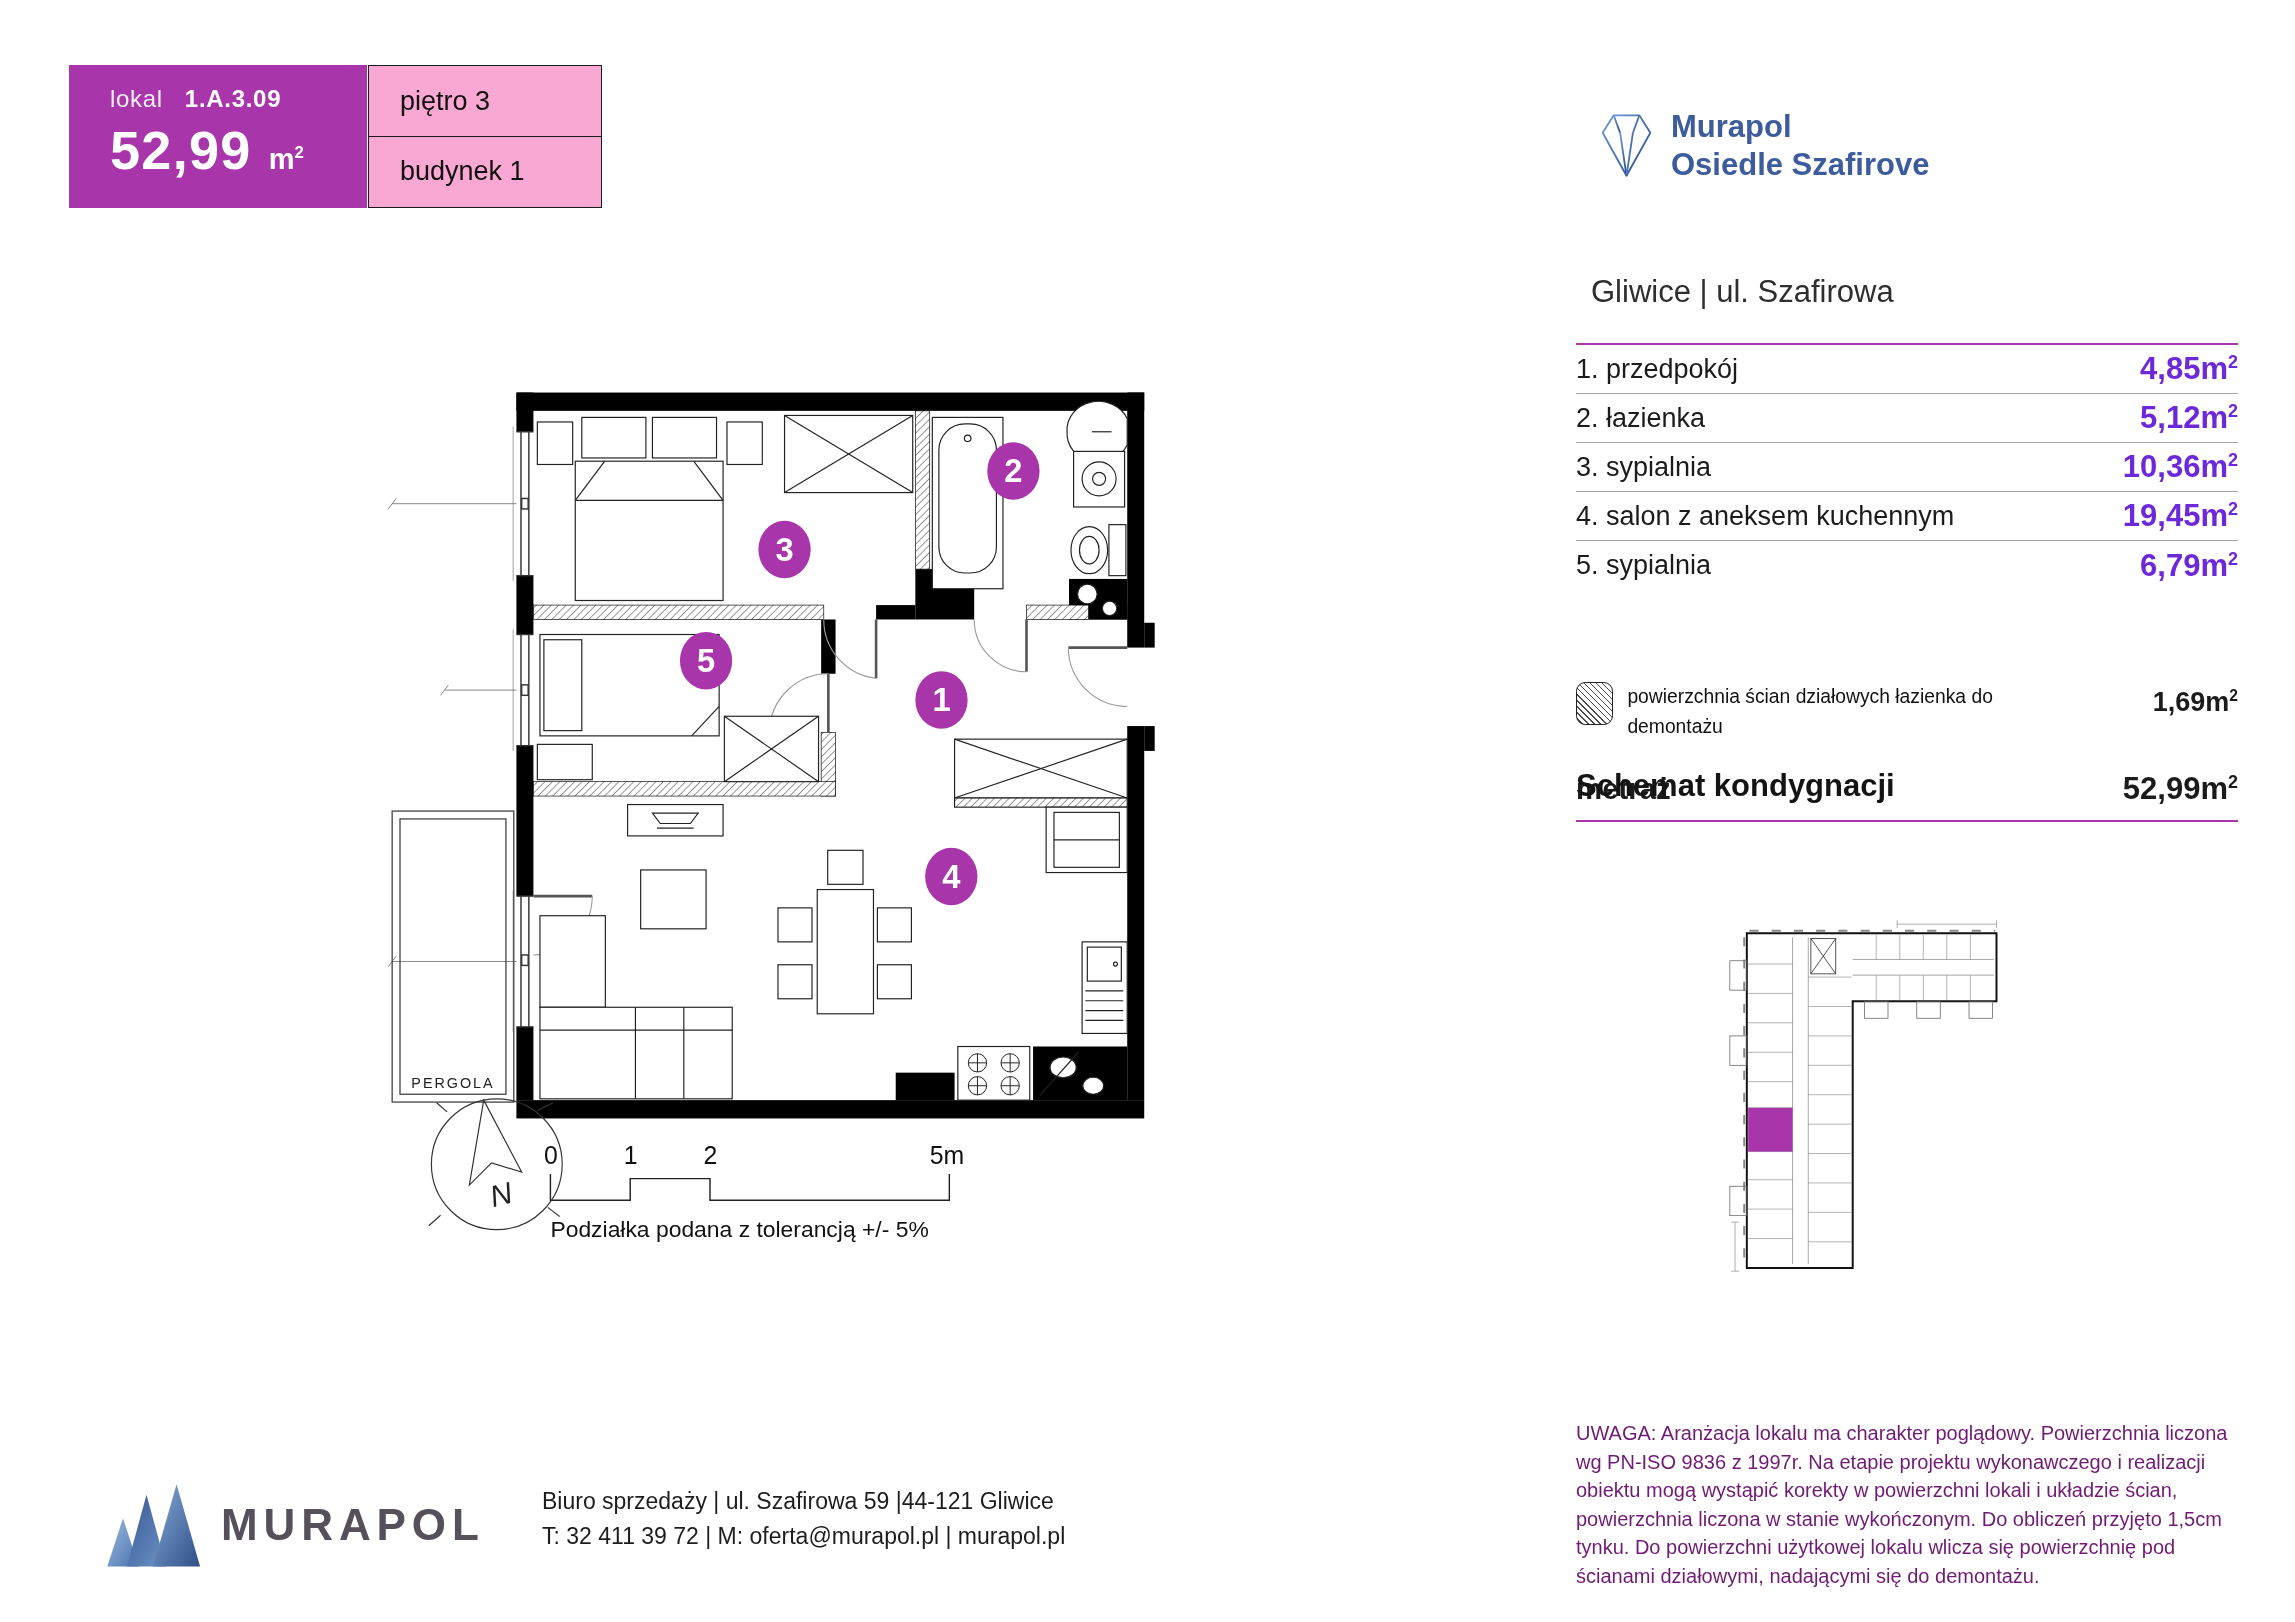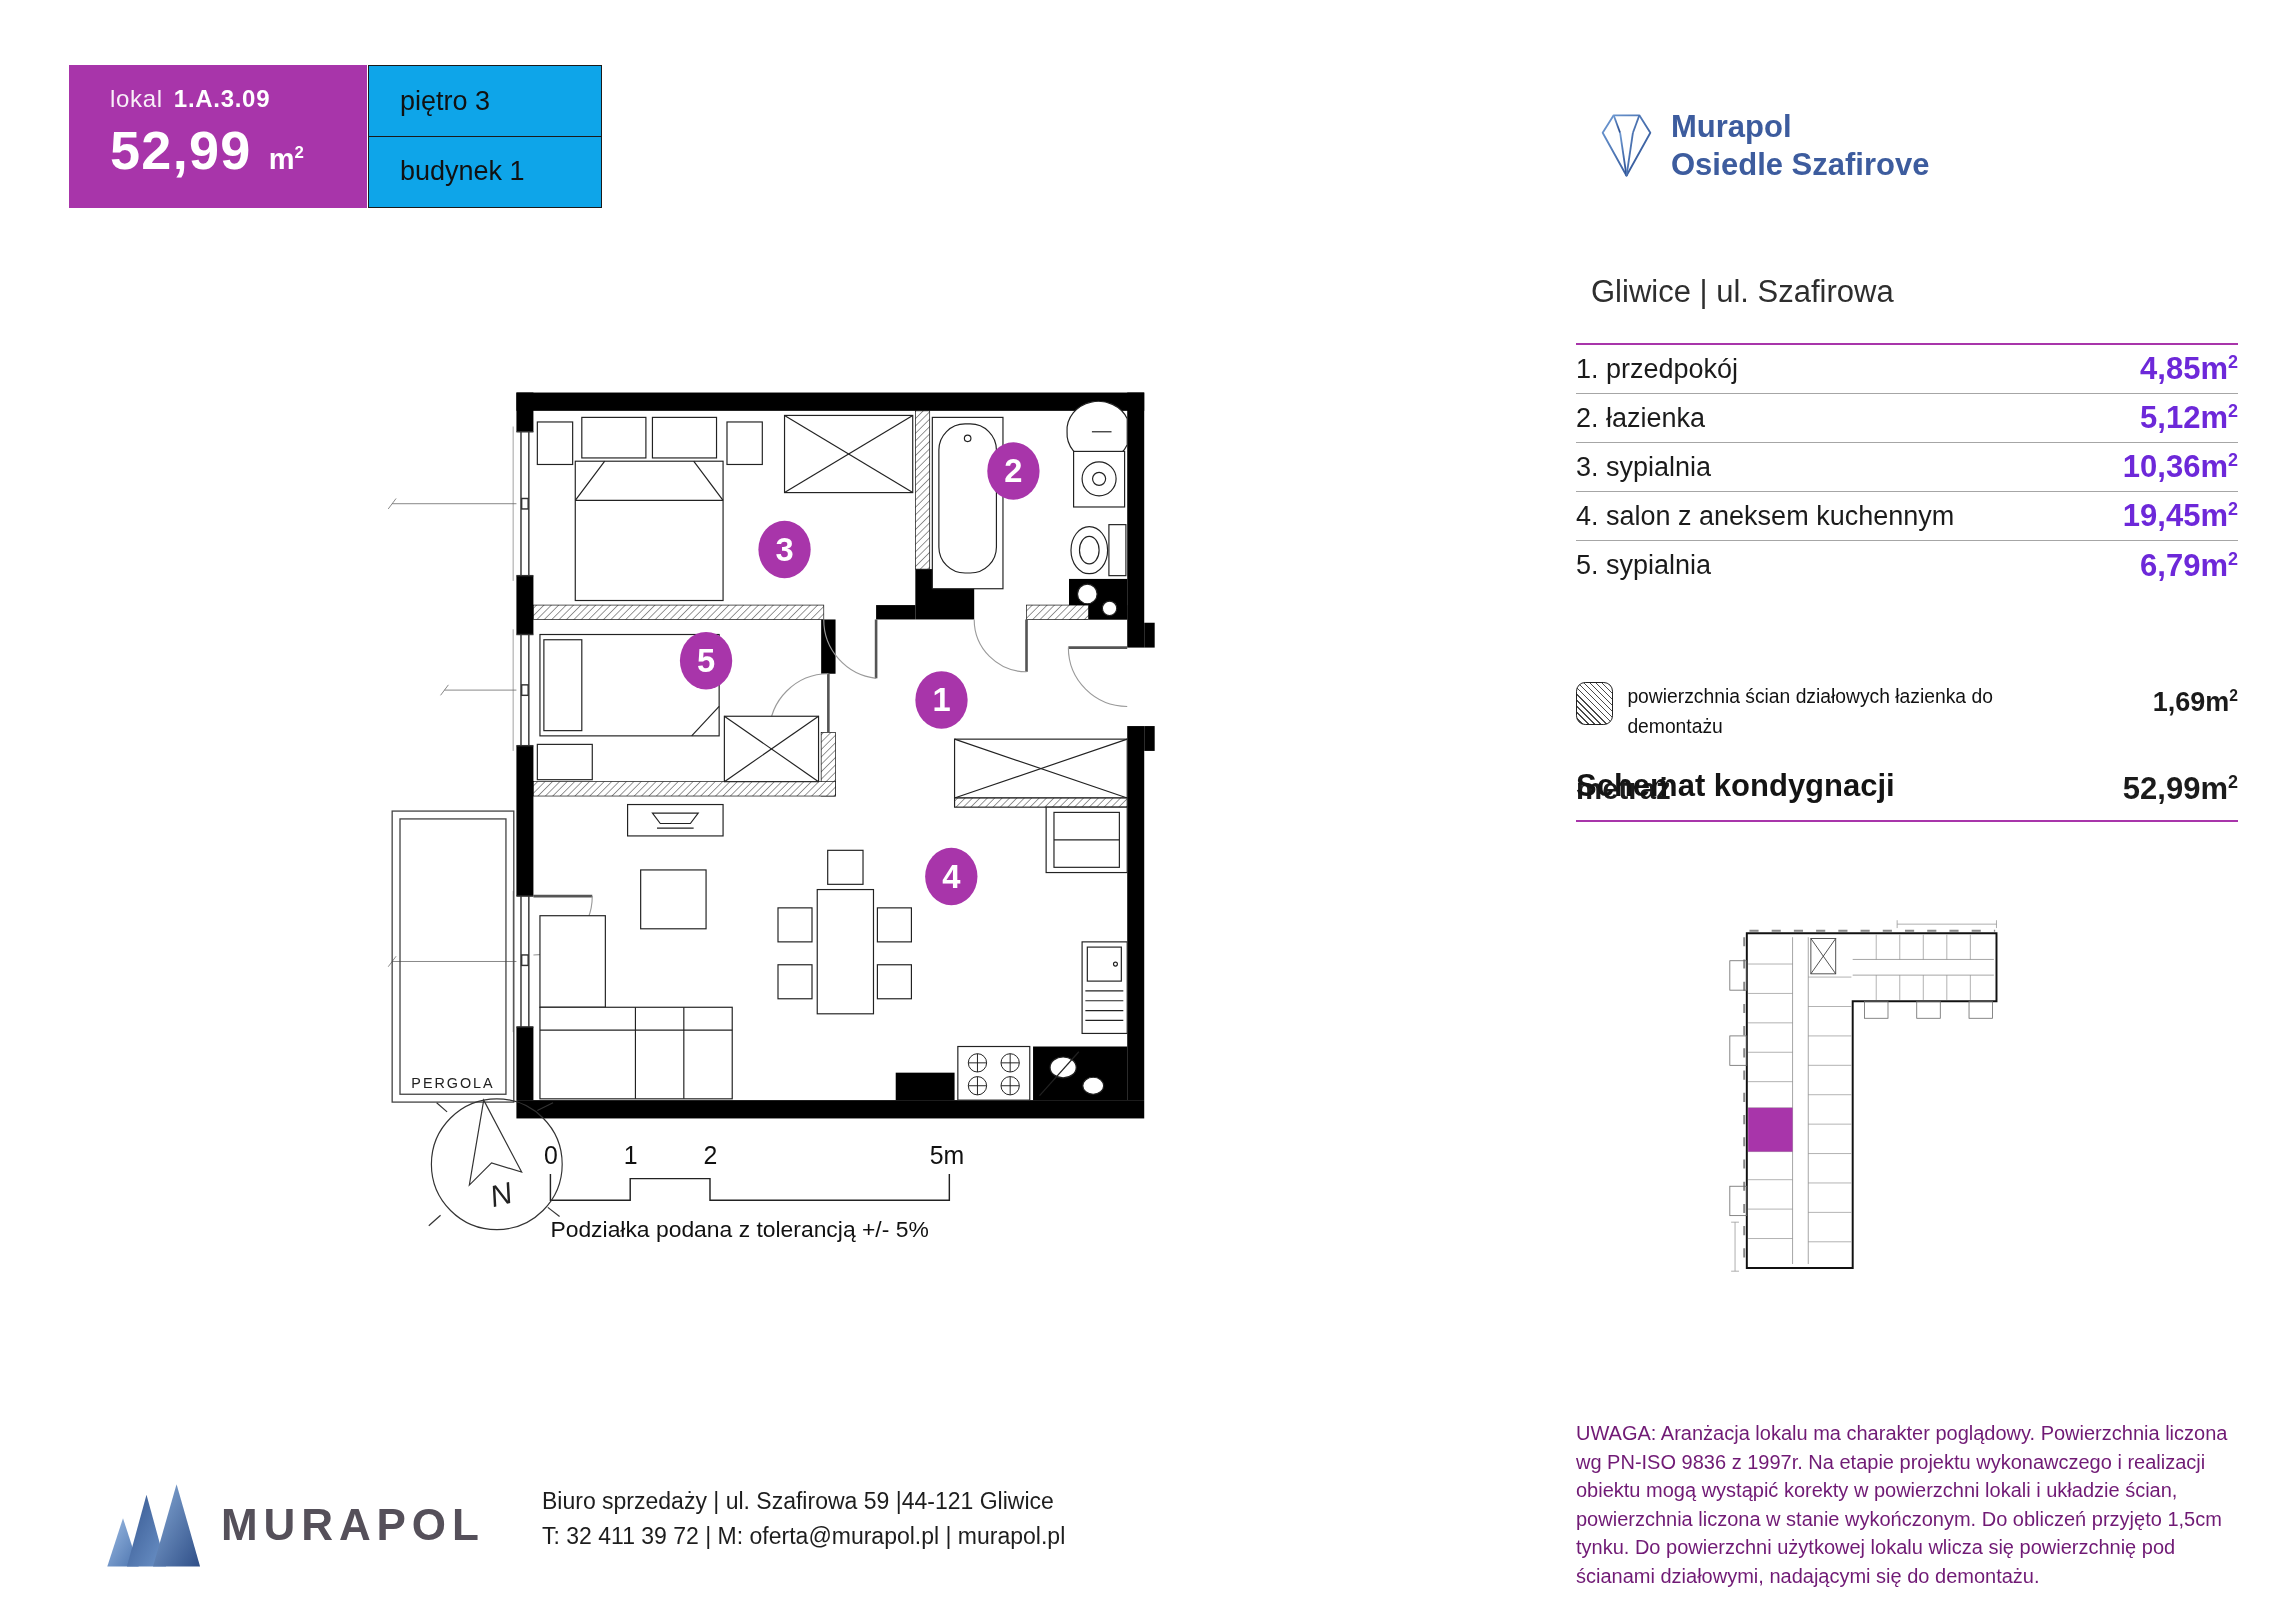--- a/index.html
+++ b/index.html
@@ -3,26 +3,26 @@
 <meta charset="utf-8">
 <style>
   * { margin:0; padding:0; box-sizing:border-box; }
   html,body { width:2295px; height:1623px; background:#fff; font-family:"Liberation Sans", sans-serif; color:#1b1b1b; overflow:hidden; }
   .abs { position:absolute; }
 
   
   .unit-box { left:69px; top:65px; width:298px; height:143px; background:#a835aa; color:#fff; padding:19.6px 0 0 41px; }
   .unit-line1 { font-size:24px; letter-spacing:0.7px; }
   .unit-lokal { font-weight:300; opacity:.92; }
-  .unit-number { font-weight:700; margin-left:11px; }
+  .unit-number { font-weight:700; margin-left:22px; }
   .unit-line2 { margin-top:6.5px; }
   .unit-area { font-size:54px; font-weight:700; letter-spacing:1.3px; }
   .unit-m { font-size:29px; font-weight:700; margin-left:17px; }
   .unit-box sup, .rt-val sup, .lg-val sup, .mt-val sup { font-size:58%; vertical-align:super; }
-  .info-box { left:368px; top:65px; width:234px; height:143px; border:1.3px solid #1a1a1a; background:#0ea5e9; }
+  .info-box { left:368px; top:65px; width:234px; height:143px; border:1.3px solid #1a1a1a; background:#f9a8d4; }
   .info-cell { height:70px; display:flex; align-items:center; padding-left:31px; font-size:27px; color:#111; }
   .info-cell + .info-cell { border-top:1.3px solid #1a1a1a; }
 
   
   .brand { left:1599px; top:97px; display:flex; align-items:flex-start; }
   .brand-text { margin-left:17px; font-size:31px; font-weight:600; color:#3d5c9e; line-height:1.24; padding-top:10.5px; }
   .location { left:1591px; top:274px; font-size:31px; color:#2e2e2e; }
 
   
   .roomtable { left:1576px; top:343px; width:662px; border-top:2px solid #a835aa; }

